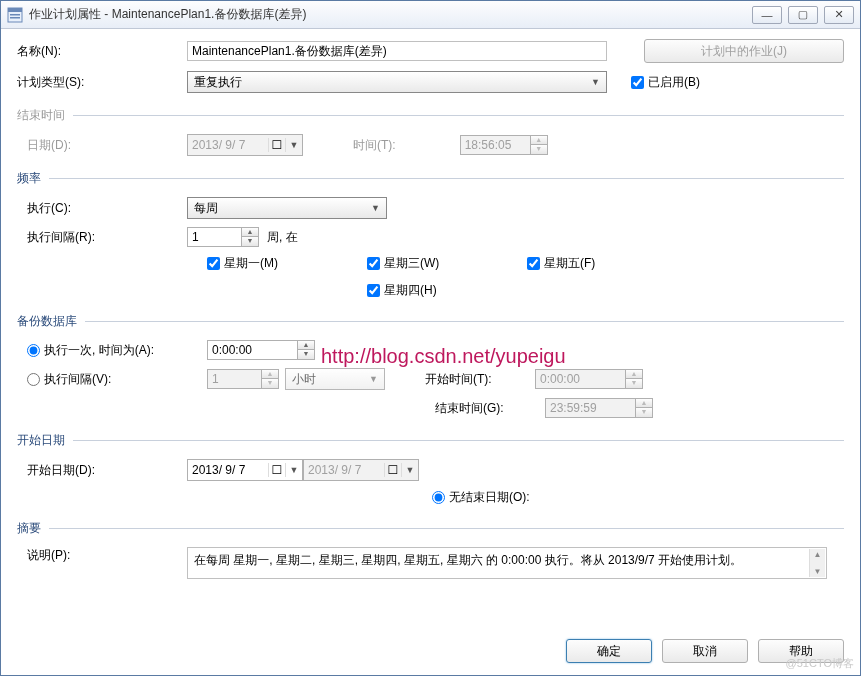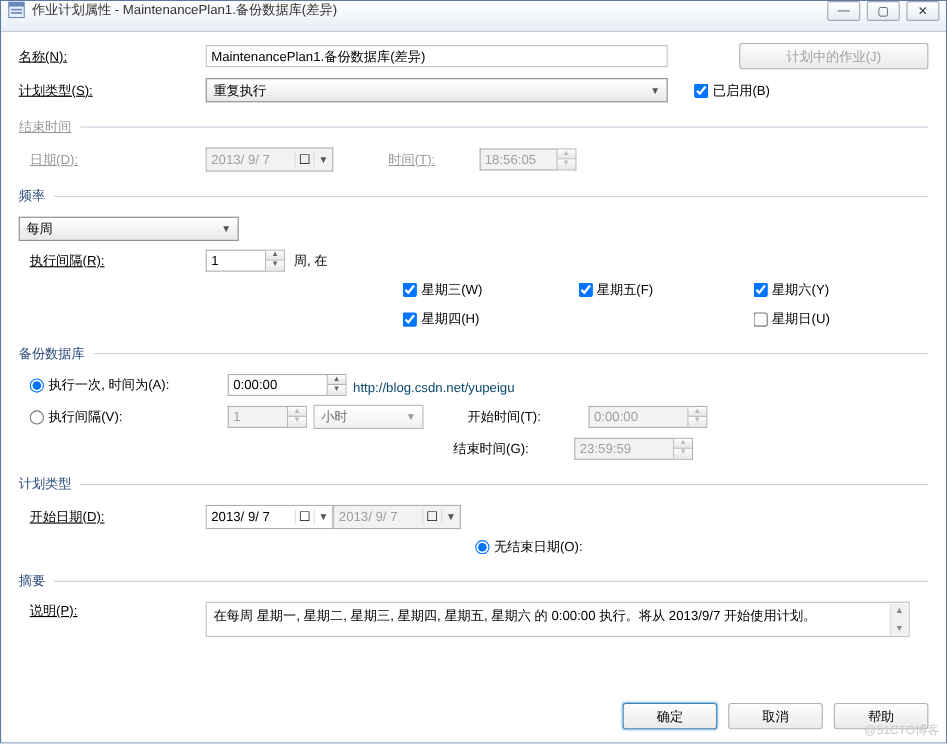--- a/index.html
+++ b/index.html
@@ -1,26 +1,26 @@
 <!DOCTYPE html>
 <html><head>
 <meta charset="utf-8">
 <style>
 * { box-sizing: border-box; margin: 0; padding: 0; }
 body { font-family: "Microsoft YaHei", SimSun, sans-serif; font-size: 12px; background: #fff; color: #000; }
 .window { width: 861px; height: 676px; border: 1px solid #5a7aa3; background: #fff; position: relative; }
-.titlebar { height: 28px; background: linear-gradient(#fdfdfe, #e8eef7); border-bottom: 1px solid #c0c8d6; display: flex; align-items: flex-start; padding: 0 6px; }
+.titlebar { height: 28px; background: linear-gradient(#fdfdfe, #e8eef7); border-bottom: 1px solid #c0c8d6; display: flex; align-items: center; padding: 0 6px; }
 .titlebar-icon { width: 16px; height: 16px; margin-right: 6px; display: inline-block; }
 .titlebar-icon svg { width: 16px; height: 16px; }
 .titlebar-title { flex: 1; font-size: 12px; color: #333; }
 .title-controls { display: flex; gap: 6px; }
 .tc-btn { width: 30px; height: 18px; border: 1px solid #a0a8b8; border-radius: 2px; background: linear-gradient(#fff,#e6ecf5); display: flex; align-items: center; justify-content: center; font-size: 11px; color: #444; cursor: pointer; }
 .content { padding: 10px 16px; }
 .row { display: flex; align-items: center; margin-bottom: 8px; }
-.lbl { width: 170px; color: #000; text-decoration: underline; }
+.lbl { width: 170px; color: #000; }
 .lbl.disabled { color: #9a9a9a; }
 .input-text { height: 20px; border: 1px solid #c0c0c0; padding: 2px 4px; font-size: 12px; background: #fff; }
 .input-text.wide { width: 420px; }
 .btn { height: 24px; border: 1px solid #b0b0b0; background: linear-gradient(#fdfdfd,#eaeaea); padding: 0 12px; font-size: 12px; cursor: pointer; border-radius: 3px; }
 .btn.disabled { color: #a0a0a0; }
 .btn.primary { border: 1px solid #3c7fb1; box-shadow: 0 0 2px #7ab5e0; }
 .select { height: 22px; border: 1px solid #888; background: linear-gradient(#fff,#e9e9e9); display: flex; align-items: center; justify-content: space-between; padding: 0 6px; cursor: pointer; }
 .select .arrow { font-size: 9px; color: #555; }
 .checkbox, .radio { display: inline-flex; align-items: center; gap: 4px; cursor: pointer; }
 .checkbox input, .radio input { margin: 0; }
@@ -38,21 +38,21 @@
 .datepick .dp-cb { width: 18px; text-align: center; border-left: 1px solid #ddd; border-right: 1px solid #ddd; }
 .datepick .dp-arrow { width: 16px; text-align: center; font-size: 9px; color: #555; cursor: pointer; }
 .datepick.disabled { background: #f2f2f2; }
 .datepick.disabled input { background: #f2f2f2; color: #a0a0a0; }
 .days-grid { display: flex; margin-left: 190px; gap: 0; }
 .days-col { width: 160px; display: flex; flex-direction: column; gap: 10px; }
 .desc-box { width: 640px; height: 32px; border: 1px solid #c0c0c0; background: #fff; padding: 4px 6px; font-size: 12px; line-height: 1.4; overflow: hidden; position: relative; }
 .desc-scroll { position: absolute; right: 1px; top: 1px; bottom: 1px; width: 16px; background: #f0f0f0; border-left: 1px solid #ddd; display:flex; flex-direction:column; justify-content:space-between; align-items:center; font-size:8px; color:#888;}
 .footer { position: absolute; bottom: 12px; right: 16px; display: flex; gap: 10px; }
 .footer .btn { width: 86px; }
-.watermark { position: absolute; top: 344px; left: 320px; color: #0c4a6e; font-size: 12px; font-family: Arial; pointer-events: none; }
+.watermark { position: absolute; top: 344px; left: 320px; color: #be185d; font-size: 20px; font-family: Arial; pointer-events: none; }
 .corner-mark { position:absolute; bottom:4px; right:6px; color:#c9c9c9; font-size:11px;}
 </style>
 </head>
 <body>
 
 <div class="window">
   <div class="titlebar">
     <span class="titlebar-icon">
       <svg viewBox="0 0 16 16">
           <rect x="1" y="1" width="14" height="14" fill="#e8f0fb" stroke="#6a89b8"></rect>
@@ -68,21 +68,21 @@
       <div class="tc-btn">✕</div>
     </div>
   </div>
 
   <div class="content">
 
     <div class="row">
       <span class="lbl">名称(N):</span>
       <input class="input-text wide" value="MaintenancePlan1.备份数据库(差异)" style="">
       <div style="flex:1"></div>
-      <button class="btn disabled" style="width:172px">计划中的作业(J)</button>
+      <button class="btn disabled" style="width:200px">计划中的作业(J)</button>
     </div>
 
     <div class="row">
       <span class="lbl">计划类型(S):</span>
       <div class="select" style="width:420px">
         <span>重复执行</span>
         <span class="arrow">▼</span>
       </div>
       <div style="width:24px"></div>
       <label class="checkbox">
@@ -95,78 +95,73 @@
       <span class="lbl disabled" style="width:auto">结束时间</span>
       <span class="line"></span>
     </div>
     <div class="row">
       <span class="lbl disabled" style="padding-left:10px">日期(D):</span>
       <div class="datepick disabled">
         <input disabled="" value="2013/ 9/ 7" style="">
         <span class="dp-cb">☐</span>
         <span class="dp-arrow">▼</span>
       </div>
-      <span class="lbl disabled" style="width:auto;margin-left:50px;margin-right:40px">时间(T):</span>
+      <span class="lbl disabled" style="width:auto;margin-left:50px;margin-right:64px">时间(T):</span>
       <div class="spinner disabled">
         <input disabled="" style="width: 70px;" value="18:56:05">
         <div class="sp-btns">
             <div class="sp-btn">▲</div>
             <div class="sp-btn">▼</div>
           </div>
       </div>
     </div>
 
     <div class="section-hdr">
       <span style="color:#2a4a7a">频率</span>
       <span class="line"></span>
     </div>
     <div class="row">
+      <span class="lbl" style="padding-left:10px">执行(C):</span>
       <div class="select" style="width:200px">
         <span>每周</span>
         <span class="arrow">▼</span>
       </div>
     </div>
     <div class="row">
       <span class="lbl" style="padding-left:10px">执行间隔(R):</span>
       <div class="spinner">
         <input value="1" style="">
         <div class="sp-btns">
             <div class="sp-btn">▲</div>
             <div class="sp-btn">▼</div>
           </div>
       </div>
       <span style="margin-left:8px">周, 在</span>
     </div>
     <div class="days-grid">
       <div class="days-col">
+        <label class="checkbox">
+            <input type="checkbox" checked="" style="">
+            <span>星期一(M)</span>
+          </label>
       </div>
       <div class="days-col">
         <label class="checkbox">
             <input type="checkbox" checked="" style="">
             <span>星期三(W)</span>
           </label>
         <label class="checkbox">
             <input type="checkbox" checked="" style="">
             <span>星期四(H)</span>
           </label>
       </div>
       <div class="days-col">
         <label class="checkbox">
             <input type="checkbox" checked="" style="">
             <span>星期五(F)</span>
-          </label>
-      </div>
-      <div class="days-col">
-        <label class="checkbox">
-            <input type="checkbox" checked="" style="">
-            <span>星期六(Y)</span>
-          </label>
-        <label class="checkbox">
-            <input type="checkbox" style="">
-            <span>星期日(U)</span>
           </label>
       </div>
     </div>
 
     <div class="section-hdr">
       <span style="color:#2a4a7a">备份数据库</span>
       <span class="line"></span>
     </div>
     <div class="row">
       <label class="radio" style="width:190px;padding-left:10px">
@@ -202,32 +197,32 @@
         <input disabled="" style="width: 90px;" value="0:00:00">
         <div class="sp-btns">
             <div class="sp-btn">▲</div>
             <div class="sp-btn">▼</div>
           </div>
       </div>
     </div>
     <div class="row">
       <span style="width:190px"></span>
         <span style="width:180px"></span>
-      <span style="width:110px;margin-left:25px">结束时间(G):</span>
+      <span style="width:110px;margin-left:48px">结束时间(G):</span>
       <div class="spinner disabled">
         <input disabled="" style="width: 90px;" value="23:59:59">
         <div class="sp-btns">
             <div class="sp-btn">▲</div>
             <div class="sp-btn">▼</div>
           </div>
       </div>
     </div>
 
     <div class="section-hdr">
-      <span style="color:#2a4a7a">计划类型</span>
+      <span style="color:#2a4a7a">开始日期</span>
       <span class="line"></span>
     </div>
     <div class="row">
       <span class="lbl" style="padding-left:10px">开始日期(D):</span>
       <div class="datepick">
         <input value="2013/ 9/ 7" style="">
         <span class="dp-cb">☐</span>
         <span class="dp-arrow">▼</span>
       </div>
       <div class="datepick disabled">

